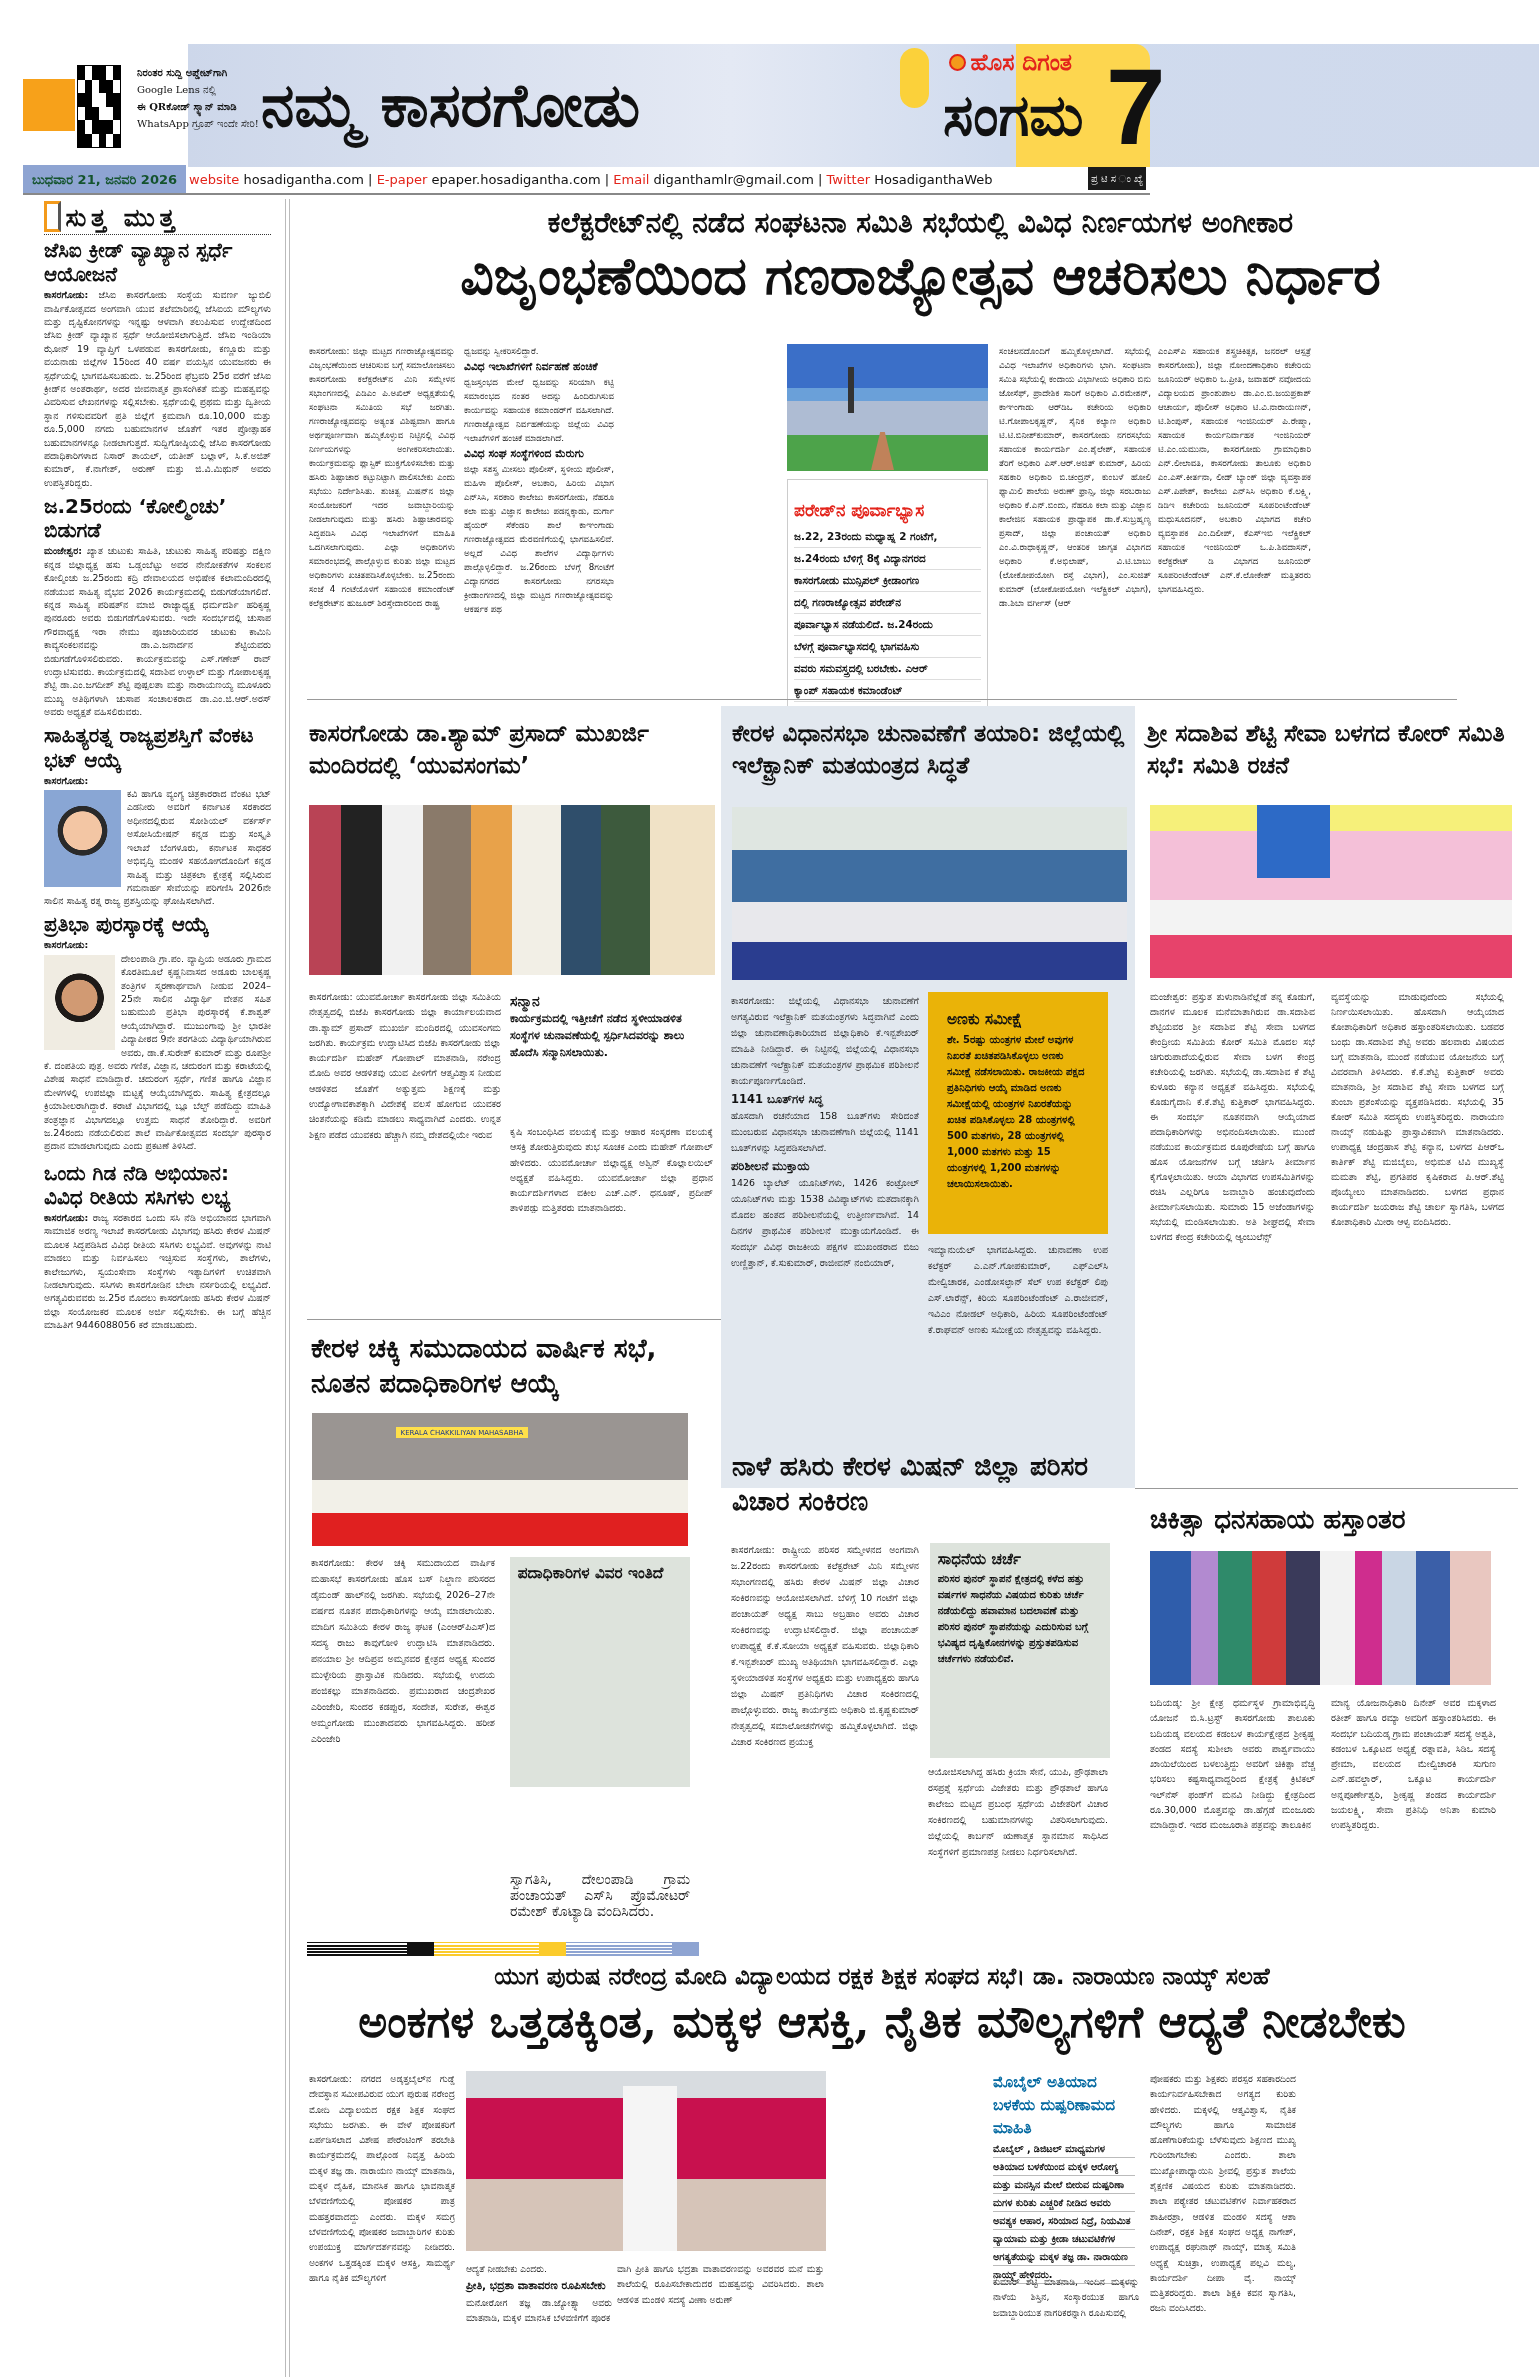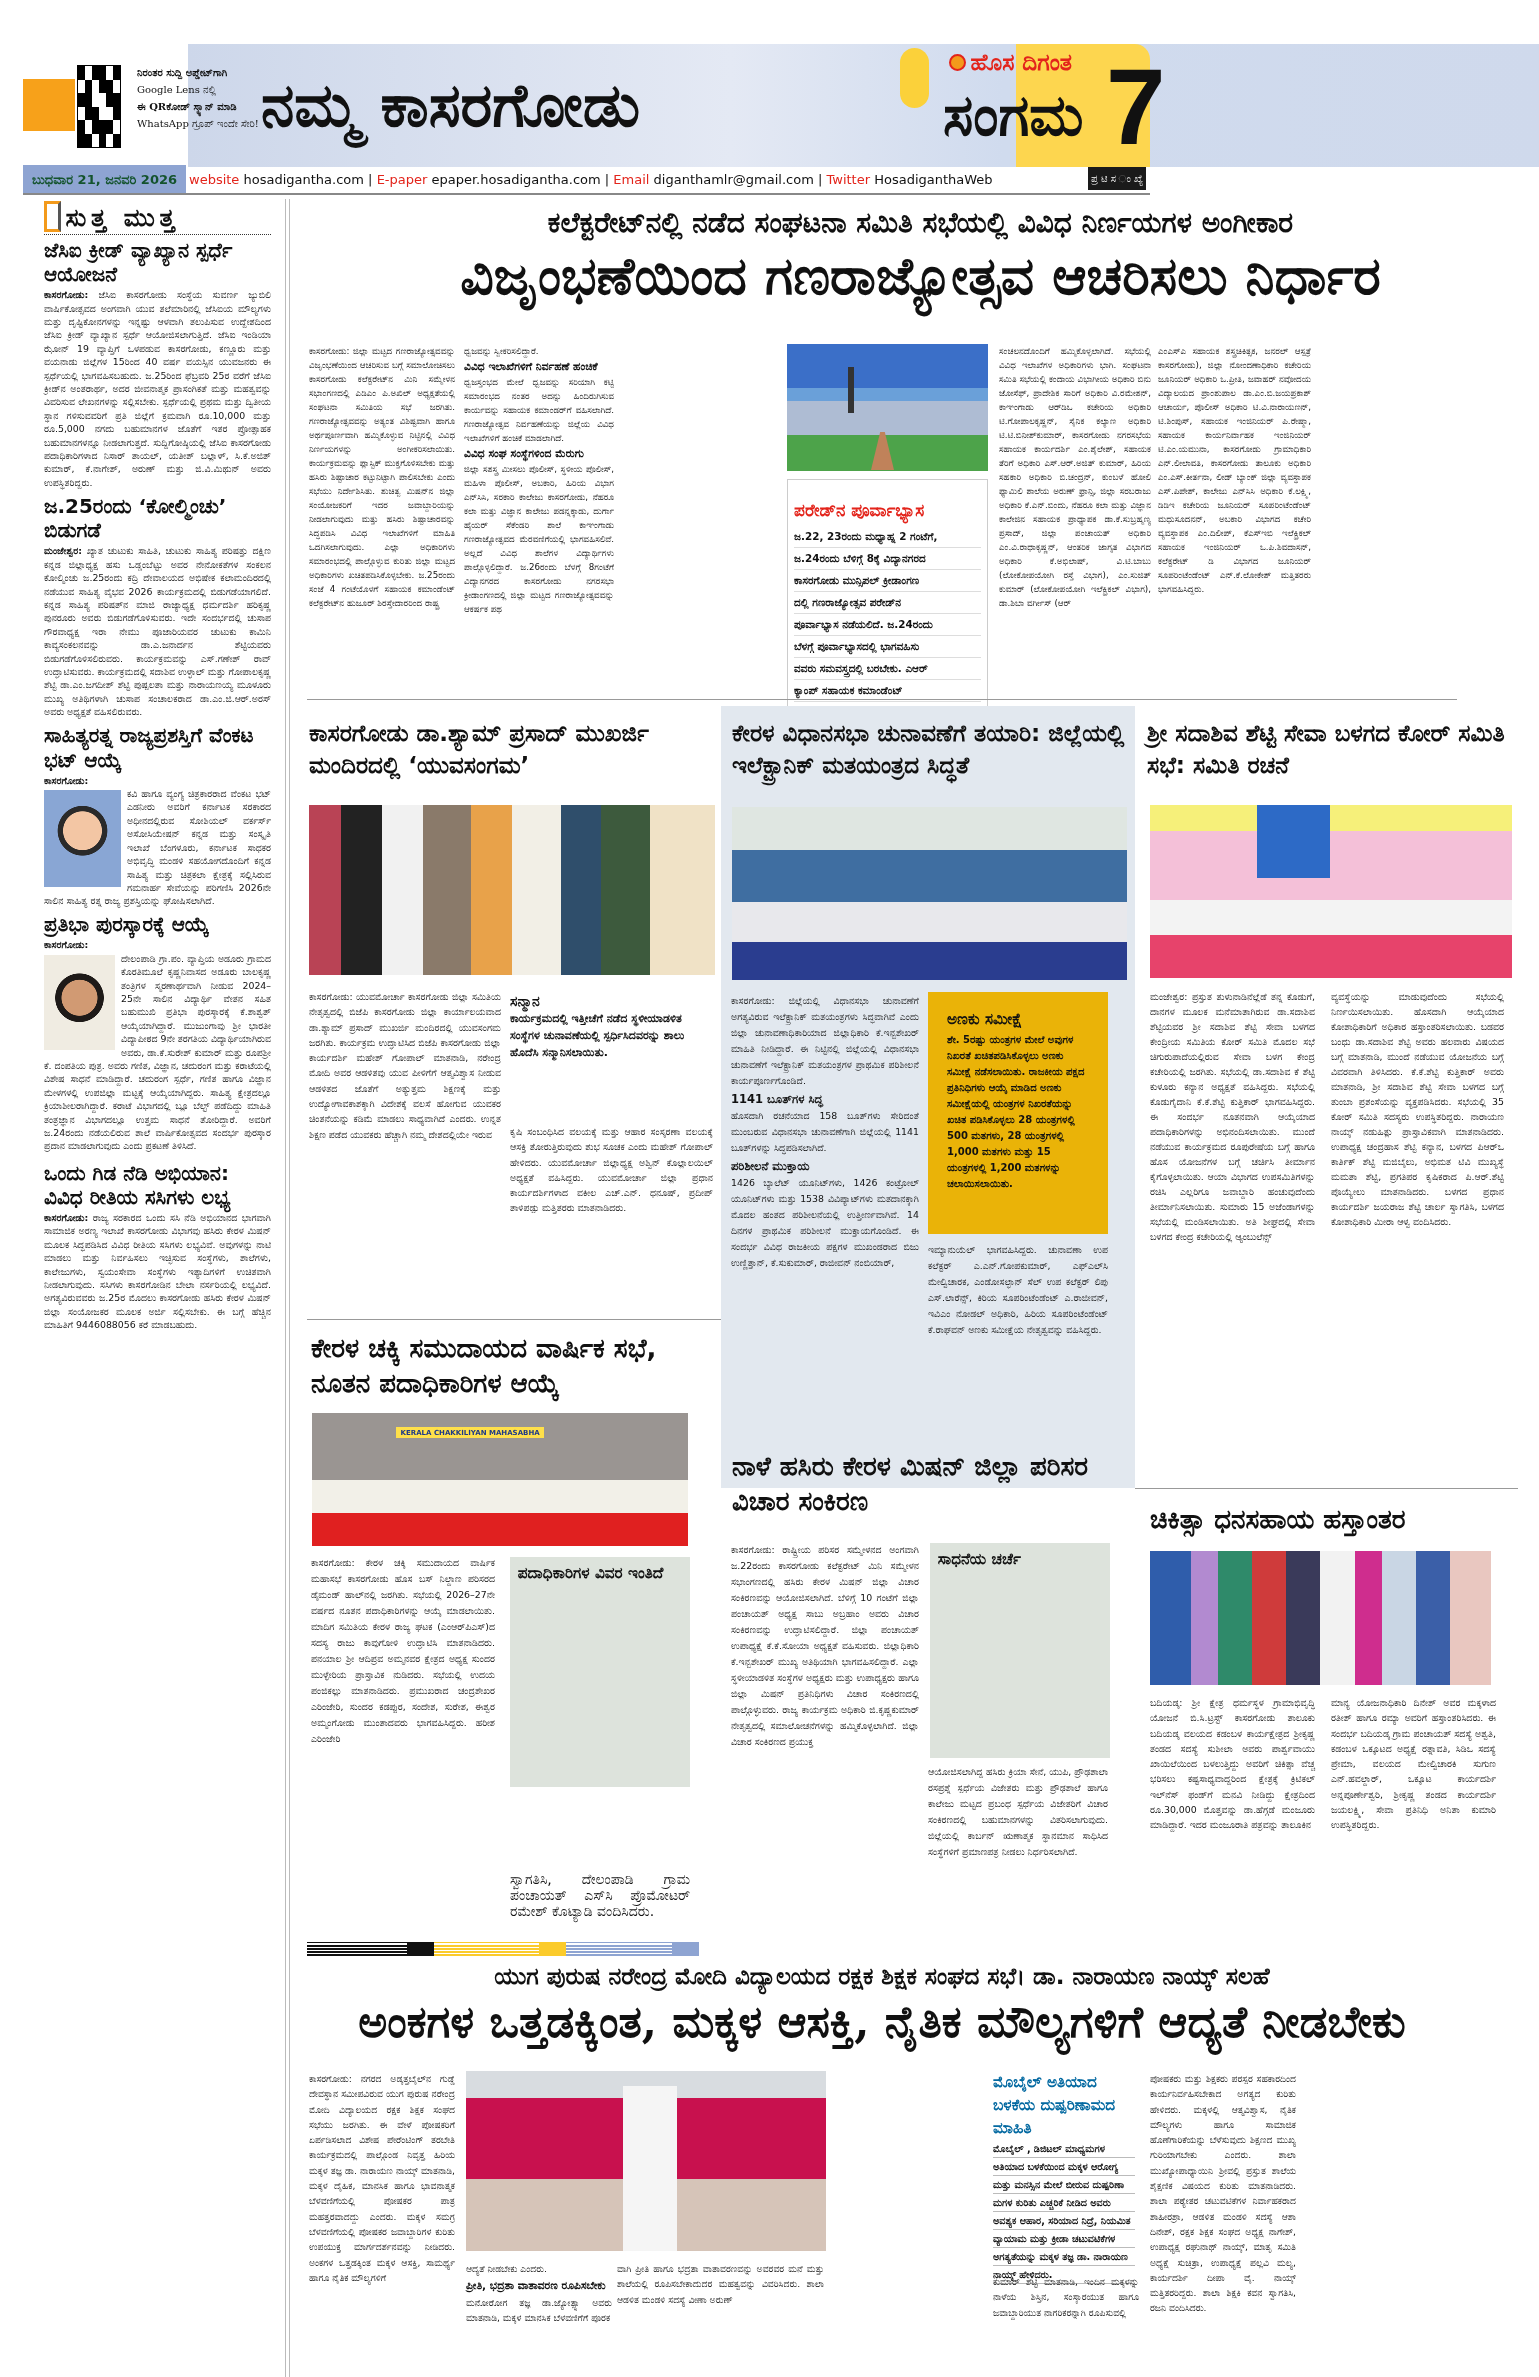--- a/index.html
+++ b/index.html
@@ -223,38 +223,39 @@
 <div class="abs col" style="left:1150px;top:989px;width:165px;font-size:9.4px;line-height:15px">
   <span>ಮಂಜೇಶ್ವರ: ಪ್ರಸ್ತುತ ತುಳುನಾಡಿನೆಲ್ಲೆಡೆ ತನ್ನ ಕೊಡುಗೆ, ದಾನಗಳ ಮೂಲಕ ಮನೆಮಾತಾಗಿರುವ ಡಾ.ಸದಾಶಿವ ಶೆಟ್ಟಿಯವರ ಶ್ರೀ ಸದಾಶಿವ ಶೆಟ್ಟಿ ಸೇವಾ ಬಳಗದ ಕೇಂದ್ರೀಯ ಸಮಿತಿಯ ಕೋರ್ ಸಮಿತಿ ಮೊದಲ ಸಭೆ ಚಿಗುರುಪಾದೆಯಲ್ಲಿರುವ ಸೇವಾ ಬಳಗ ಕೇಂದ್ರ ಕಚೇರಿಯಲ್ಲಿ ಜರಗಿತು. ಸಭೆಯಲ್ಲಿ ಡಾ.ಸದಾಶಿವ ಕೆ ಶೆಟ್ಟಿ ಕುಳೂರು ಕನ್ಯಾನ ಅಧ್ಯಕ್ಷತೆ ವಹಿಸಿದ್ದರು. ಸಭೆಯಲ್ಲಿ ಕೊಡುಗೈದಾನಿ ಕೆ.ಕೆ.ಶೆಟ್ಟಿ ಕುತ್ತಿಕಾರ್ ಭಾಗವಹಿಸಿದ್ದರು. ಈ ಸಂದರ್ಭ ನೂತನವಾಗಿ ಆಯ್ಕೆಯಾದ ಪದಾಧಿಕಾರಿಗಳನ್ನು ಅಭಿನಂದಿಸಲಾಯಿತು. ಮುಂದೆ ನಡೆಯುವ ಕಾರ್ಯಕ್ರಮದ ರೂಪುರೇಷೆಯ ಬಗ್ಗೆ ಹಾಗೂ ಹೊಸ ಯೋಜನೆಗಳ ಬಗ್ಗೆ ಚರ್ಚಿಸಿ ತೀರ್ಮಾನ ಕೈಗೊಳ್ಳಲಾಯಿತು. ಆಯಾ ವಿಭಾಗದ ಉಪಸಮಿತಿಗಳನ್ನು ರಚಿಸಿ ಎಲ್ಲರಿಗೂ ಜವಾಬ್ದಾರಿ ಹಂಚುವುದೆಂದು ತೀರ್ಮಾನಿಸಲಾಯಿತು. ಸುಮಾರು 15 ಅಜೆಂಡಾಗಳನ್ನು ಸಭೆಯಲ್ಲಿ ಮಂಡಿಸಲಾಯಿತು. ಅತಿ ಶೀಘ್ರದಲ್ಲಿ ಸೇವಾ ಬಳಗದ ಕೇಂದ್ರ ಕಚೇರಿಯಲ್ಲಿ ಆ್ಯಂಬುಲೆನ್ಸ್</span>
 </div>
 <div class="abs col" style="left:1331px;top:989px;width:173px;font-size:9.4px;line-height:15px">
   <span>ವ್ಯವಸ್ಥೆಯನ್ನು ಮಾಡುವುದೆಂದು ಸಭೆಯಲ್ಲಿ ನಿರ್ಣಯಿಸಲಾಯಿತು. ಹೊಸದಾಗಿ ಆಯ್ಕೆಯಾದ ಕೋಶಾಧಿಕಾರಿಗೆ ಅಧಿಕಾರ ಹಸ್ತಾಂತರಿಸಲಾಯಿತು. ಬಡವರ ಬಂಧು ಡಾ.ಸದಾಶಿವ ಶೆಟ್ಟಿ ಅವರು ಹಲವಾರು ವಿಷಯದ ಬಗ್ಗೆ ಮಾತನಾಡಿ, ಮುಂದೆ ನಡೆಯುವ ಯೋಜನೆಯ ಬಗ್ಗೆ ವಿವರವಾಗಿ ತಿಳಿಸಿದರು. ಕೆ.ಕೆ.ಶೆಟ್ಟಿ ಕುತ್ತಿಕಾರ್ ಅವರು ಮಾತನಾಡಿ, ಶ್ರೀ ಸದಾಶಿವ ಶೆಟ್ಟಿ ಸೇವಾ ಬಳಗದ ಬಗ್ಗೆ ತುಂಬಾ ಪ್ರಶಂಸೆಯನ್ನು ವ್ಯಕ್ತಪಡಿಸಿದರು. ಸಭೆಯಲ್ಲಿ 35 ಕೋರ್ ಸಮಿತಿ ಸದಸ್ಯರು ಉಪಸ್ಥಿತರಿದ್ದರು. ನಾರಾಯಣ ನಾಯ್ಕ್ ನಡುಹಿತ್ಲು ಪ್ರಾಸ್ತಾವಿಕವಾಗಿ ಮಾತನಾಡಿದರು. ಉಪಾಧ್ಯಕ್ಷ ಚಂದ್ರಹಾಸ ಶೆಟ್ಟಿ ಕನ್ಯಾನ, ಬಳಗದ ಪಿಆರ್‌ಒ ಕಾರ್ತಿಕ್ ಶೆಟ್ಟಿ ಮಜಿಬೈಲು, ಅಭಿಮತ ಟಿವಿ ಮುಖ್ಯಸ್ಥೆ ಮಮತಾ ಶೆಟ್ಟಿ, ಪ್ರಗತಿಪರ ಕೃಷಿಕರಾದ ಪಿ.ಆರ್.ಶೆಟ್ಟಿ ಪೊಯ್ಯೇಲು ಮಾತನಾಡಿದರು. ಬಳಗದ ಪ್ರಧಾನ ಕಾರ್ಯದರ್ಶಿ ಜಯರಾಜ ಶೆಟ್ಟಿ ಚಾರ್ಲ ಸ್ವಾಗತಿಸಿ, ಬಳಗದ ಕೋಶಾಧಿಕಾರಿ ಮೀರಾ ಆಳ್ವ ವಂದಿಸಿದರು.</span>
 </div>
 
 <div class="abs sep" style="left:307px;top:1319px;width:414px;height:0.8px"></div>
 <div class="abs h2" style="left:311px;top:1331px;width:399px;font-size:26px;line-height:35px">ಕೇರಳ ಚಕ್ಕಿ ಸಮುದಾಯದ ವಾರ್ಷಿಕ ಸಭೆ, ನೂತನ ಪದಾಧಿಕಾರಿಗಳ ಆಯ್ಕೆ</div>
 <div class="abs pic" style="left:312px;top:1413px;width:376px;height:133px;background:linear-gradient(180deg,#9a9592 0 50%,#f2f0e8 50% 75%,#e02020 75%)">
-  <div style="position:absolute;left:84px;top:14px;font-size:7px;font-weight:bold;color:#1e3a8a;background:#ffe04a;padding:1.5px 4.6px">KERALA CHAKKILIYAN MAHASABHA</div>
+  <div style="position:absolute;left:84px;top:14px;font-size:7px;font-weight:normal;color:#1e3a8a;background:#ffe04a;padding:1.5px 4.6px">KERALA CHAKKILIYAN MAHASABHA</div>
 </div>
 <div class="abs col" style="left:311px;top:1555px;width:184px;font-size:9.4px;line-height:16px">
   <span>ಕಾಸರಗೋಡು: ಕೇರಳ ಚಕ್ಕಿ ಸಮುದಾಯದ ವಾರ್ಷಿಕ ಮಹಾಸಭೆ ಕಾಸರಗೋಡು ಹೊಸ ಬಸ್ ನಿಲ್ದಾಣ ಪರಿಸರದ ಡೈಮಂಡ್ ಹಾಲ್‌ನಲ್ಲಿ ಜರಗಿತು. ಸಭೆಯಲ್ಲಿ 2026–27ನೇ ವರ್ಷದ ನೂತನ ಪದಾಧಿಕಾರಿಗಳನ್ನು ಆಯ್ಕೆ ಮಾಡಲಾಯಿತು. ಮಾದಿಗ ಸಮಿತಿಯ ಕೇರಳ ರಾಜ್ಯ ಘಟಕ (ಎಂಆರ್‌ಪಿಎಸ್)ದ ಸದಸ್ಯ ರಾಜು ಕಾವುಗೋಳಿ ಉದ್ಘಾಟಿಸಿ ಮಾತನಾಡಿದರು. ಪನಯಾಲ ಶ್ರೀ ಆದಿಪ್ರವ ಅಮ್ಮನವರ ಕ್ಷೇತ್ರದ ಅಧ್ಯಕ್ಷ ಸುಂದರ ಮುಳ್ಳೇರಿಯ ಪ್ರಾಸ್ತಾವಿಕ ನುಡಿದರು. ಸಭೆಯಲ್ಲಿ ಉದಯ ಪಂಜಿಕಲ್ಲು ಮಾತನಾಡಿದರು. ಪ್ರಮುಖರಾದ ಚಂದ್ರಶೇಖರ ಎರಿಂಜೇರಿ, ಸುಂದರ ಕಡಪ್ಪುರ, ಸಂದೇಶ, ಸುರೇಶ, ಈಶ್ವರ ಅಮ್ಮಂಗೋಡು ಮುಂತಾದವರು ಭಾಗವಹಿಸಿದ್ದರು. ಹರೀಶ ಎರಿಂಜೇರಿ</span>
 </div>
 <div class="abs greenbox" style="left:510px;top:1557px;width:180px;height:230px">
   <h4>ಪದಾಧಿಕಾರಿಗಳ ವಿವರ ಇಂತಿದೆ</h4>
 </div>
 <div class="abs col" style="left:510px;top:1871px;width:180px;font-size:14px;line-height:16px">
   <span>ಸ್ವಾಗತಿಸಿ, ದೇಲಂಪಾಡಿ ಗ್ರಾಮ ಪಂಚಾಯತ್ ಎಸ್‌ಸಿ ಪ್ರೊಮೋಟರ್ ರಮೇಶ್ ಕೊಟ್ಯಾಡಿ ವಂದಿಸಿದರು.</span>
 </div>
 
 <div class="abs h2" style="left:732px;top:1449px;width:395px;font-size:26px;line-height:35px">ನಾಳೆ ಹಸಿರು ಕೇರಳ ಮಿಷನ್ ಜಿಲ್ಲಾ ಪರಿಸರ ವಿಚಾರ ಸಂಕಿರಣ</div>
 <div class="abs col" style="left:731px;top:1542px;width:188px;font-size:9.4px;line-height:16px">
   <span>ಕಾಸರಗೋಡು: ರಾಷ್ಟ್ರೀಯ ಪರಿಸರ ಸಮ್ಮೇಳನದ ಅಂಗವಾಗಿ ಜ.22ರಂದು ಕಾಸರಗೋಡು ಕಲೆಕ್ಟರೇಟ್ ಮಿನಿ ಸಮ್ಮೇಳನ ಸಭಾಂಗಣದಲ್ಲಿ ಹಸಿರು ಕೇರಳ ಮಿಷನ್ ಜಿಲ್ಲಾ ವಿಚಾರ ಸಂಕಿರಣವನ್ನು ಆಯೋಜಿಸಲಾಗಿದೆ. ಬೆಳಿಗ್ಗೆ 10 ಗಂಟೆಗೆ ಜಿಲ್ಲಾ ಪಂಚಾಯತ್ ಅಧ್ಯಕ್ಷ ಸಾಬು ಅಬ್ರಹಾಂ ಅವರು ವಿಚಾರ ಸಂಕಿರಣವನ್ನು ಉದ್ಘಾಟಿಸಲಿದ್ದಾರೆ. ಜಿಲ್ಲಾ ಪಂಚಾಯತ್ ಉಪಾಧ್ಯಕ್ಷೆ ಕೆ.ಕೆ.ಸೋಯಾ ಅಧ್ಯಕ್ಷತೆ ವಹಿಸುವರು. ಜಿಲ್ಲಾಧಿಕಾರಿ ಕೆ.ಇನ್ಬಶೇಖರ್ ಮುಖ್ಯ ಅತಿಥಿಯಾಗಿ ಭಾಗವಹಿಸಲಿದ್ದಾರೆ. ಎಲ್ಲಾ ಸ್ಥಳೀಯಾಡಳಿತ ಸಂಸ್ಥೆಗಳ ಅಧ್ಯಕ್ಷರು ಮತ್ತು ಉಪಾಧ್ಯಕ್ಷರು ಹಾಗೂ ಜಿಲ್ಲಾ ಮಿಷನ್ ಪ್ರತಿನಿಧಿಗಳು ವಿಚಾರ ಸಂಕಿರಣದಲ್ಲಿ ಪಾಲ್ಗೊಳ್ಳುವರು. ರಾಜ್ಯ ಕಾರ್ಯಕ್ರಮ ಅಧಿಕಾರಿ ಜಿ.ಕೃಷ್ಣಕುಮಾರ್ ನೇತೃತ್ವದಲ್ಲಿ ಸಮಾಲೋಚನೆಗಳನ್ನು ಹಮ್ಮಿಕೊಳ್ಳಲಾಗಿದೆ. ಜಿಲ್ಲಾ ವಿಚಾರ ಸಂಕಿರಣದ ಪ್ರಯುಕ್ತ</span>
 </div>
 <div class="abs greenbox" style="left:930px;top:1543px;width:180px;height:215px">
   <h4>ಸಾಧನೆಯ ಚರ್ಚೆ</h4>
+  <div>ಪರಿಸರ ಪುನರ್ ಸ್ಥಾಪನೆ ಕ್ಷೇತ್ರದಲ್ಲಿ ಕಳೆದ ಹತ್ತು ವರ್ಷಗಳ ಸಾಧನೆಯ ವಿಷಯದ ಕುರಿತು ಚರ್ಚೆ ನಡೆಯಲಿದ್ದು ಹವಾಮಾನ ಬದಲಾವಣೆ ಮತ್ತು ಪರಿಸರ ಪುನರ್ ಸ್ಥಾಪನೆಯನ್ನು ಎದುರಿಸುವ ಬಗ್ಗೆ ಭವಿಷ್ಯದ ದೃಷ್ಟಿಕೋನಗಳನ್ನು ಪ್ರಸ್ತುತಪಡಿಸುವ ಚರ್ಚೆಗಳು ನಡೆಯಲಿವೆ.</div>
 </div>
 <div class="abs col" style="left:928px;top:1764px;width:180px;font-size:9.4px;line-height:16px">
   <span>ಆಯೋಜಿಸಲಾಗಿದ್ದ ಹಸಿರು ಕ್ರಿಯಾ ಸೇನೆ, ಯುಪಿ, ಪ್ರೌಢಶಾಲಾ ರಸಪ್ರಶ್ನೆ ಸ್ಪರ್ಧೆಯ ವಿಜೇತರು ಮತ್ತು ಪ್ರೌಢಶಾಲೆ ಹಾಗೂ ಕಾಲೇಜು ಮಟ್ಟದ ಪ್ರಬಂಧ ಸ್ಪರ್ಧೆಯ ವಿಜೇತರಿಗೆ ವಿಚಾರ ಸಂಕಿರಣದಲ್ಲಿ ಬಹುಮಾನಗಳನ್ನು ವಿತರಿಸಲಾಗುವುದು. ಜಿಲ್ಲೆಯಲ್ಲಿ ಕಾರ್ಬನ್ ಋಣಾತ್ಮಕ ಸ್ಥಾನಮಾನ ಸಾಧಿಸಿದ ಸಂಸ್ಥೆಗಳಿಗೆ ಪ್ರಮಾಣಪತ್ರ ನೀಡಲು ನಿರ್ಧರಿಸಲಾಗಿದೆ.</span>
 </div>
 
 <div class="abs sep" style="left:1135px;top:1488px;width:383px;height:0.8px"></div>
 <div class="abs h2" style="left:1150px;top:1503px;width:368px;font-size:26px">ಚಿಕಿತ್ಸಾ ಧನಸಹಾಯ ಹಸ್ತಾಂತರ</div>
 <div class="abs pic" style="left:1150px;top:1551px;width:341px;height:134px;background:linear-gradient(90deg,#2f5dab 0 12%,#b28ad0 12% 20%,#2f8a6a 20% 30%,#cf3b3b 30% 40%,#3a3a5a 40% 50%,#f2f2f2 50% 60%,#cf2d8e 60% 68%,#c9d6e4 68% 78%,#3b5fa8 78% 88%,#e9c7c0 88%)"></div>
 <div class="abs col" style="left:1150px;top:1695px;width:165px;font-size:9.4px;line-height:15.3px">
   <span>ಬದಿಯಡ್ಕ: ಶ್ರೀ ಕ್ಷೇತ್ರ ಧರ್ಮಸ್ಥಳ ಗ್ರಾಮಾಭಿವೃದ್ಧಿ ಯೋಜನೆ ಬಿ.ಸಿ.ಟ್ರಸ್ಟ್ ಕಾಸರಗೋಡು ತಾಲೂಕು ಬದಿಯಡ್ಕ ವಲಯದ ಕಡಂಬಳ ಕಾರ್ಯಕ್ಷೇತ್ರದ ಶ್ರೀಕೃಷ್ಣ ತಂಡದ ಸದಸ್ಯೆ ಸುಶೀಲಾ ಅವರು ಪಾರ್ಶ್ವವಾಯು ಖಾಯಿಲೆಯಿಂದ ಬಳಲುತ್ತಿದ್ದು ಅವರಿಗೆ ಚಿಕಿತ್ಸಾ ವೆಚ್ಚ ಭರಿಸಲು ಕಷ್ಟಸಾಧ್ಯವಾದ್ದರಿಂದ ಕ್ಷೇತ್ರಕ್ಕೆ ಕ್ರಿಟಿಕಲ್ ಇಲ್‌ನೆಸ್ ಫಂಡ್‌ಗೆ ಮನವಿ ನೀಡಿದ್ದು ಕ್ಷೇತ್ರದಿಂದ ರೂ.30,000 ಮೊತ್ತವನ್ನು ಡಾ.ಹೆಗ್ಗಡೆ ಮಂಜೂರು ಮಾಡಿದ್ದಾರೆ. ಇದರ ಮಂಜೂರಾತಿ ಪತ್ರವನ್ನು ತಾಲೂಕಿನ</span>

